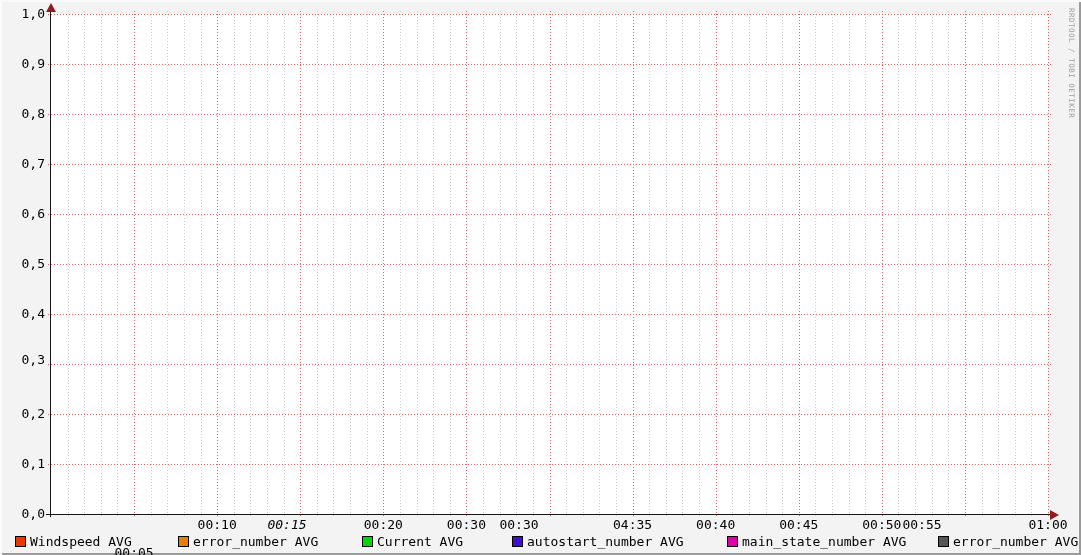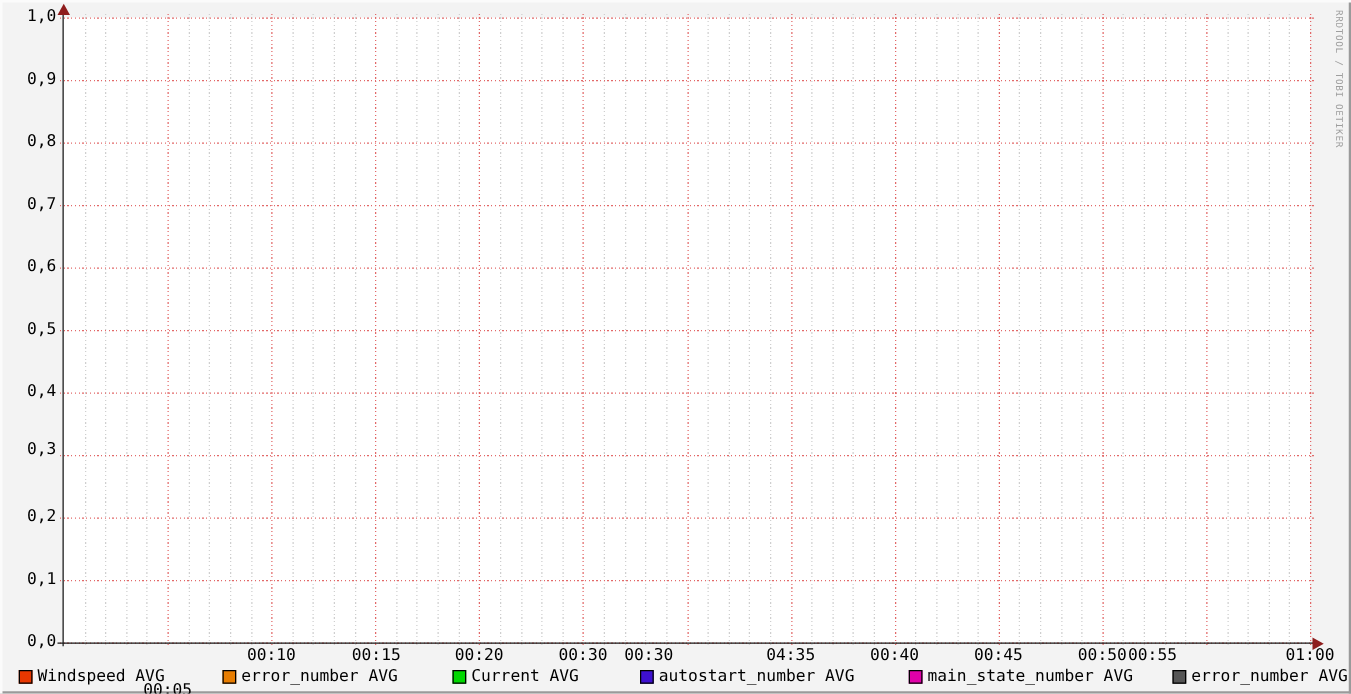--- a/index.html
+++ b/index.html
@@ -141,21 +141,21 @@
       <div class="ylabel" style="top: 256px;">0,5</div>
       <div class="ylabel" style="top: 306px;">0,4</div>
       <div class="ylabel" style="top: 352px;">0,3</div>
       <div class="ylabel" style="top: 406px;">0,2</div>
       <div class="ylabel" style="top: 456px;">0,1</div>
       <div class="ylabel" style="top: 506px;">0,0</div>
     </div>
   <div id="xlabels">
       <div class="xlabel" style="left: 104.08px; margin-top: 28px;">00:05</div>
       <div class="xlabel" style="left: 187.17px;">00:10</div>
-      <div class="xlabel" style="left: 271px;">00:15</div>
+      <div class="xlabel" style="left: 257px; font-style: italic;">00:15</div>
       <div class="xlabel" style="left: 353.33px;">00:20</div>
       <div class="xlabel" style="left: 436.42px;">00:30</div>
       <div class="xlabel" style="left: 489px;">00:30</div>
       <div class="xlabel" style="left: 602.58px;">04:35</div>
       <div class="xlabel" style="left: 685.67px;">00:40</div>
       <div class="xlabel" style="left: 768.75px;">00:45</div>
       <div class="xlabel" style="left: 851.83px;">00:50</div>
       <div class="xlabel" style="left: 892px;">00:55</div>
       <div class="xlabel" style="left: 1018px;">01:00</div>
     </div>

